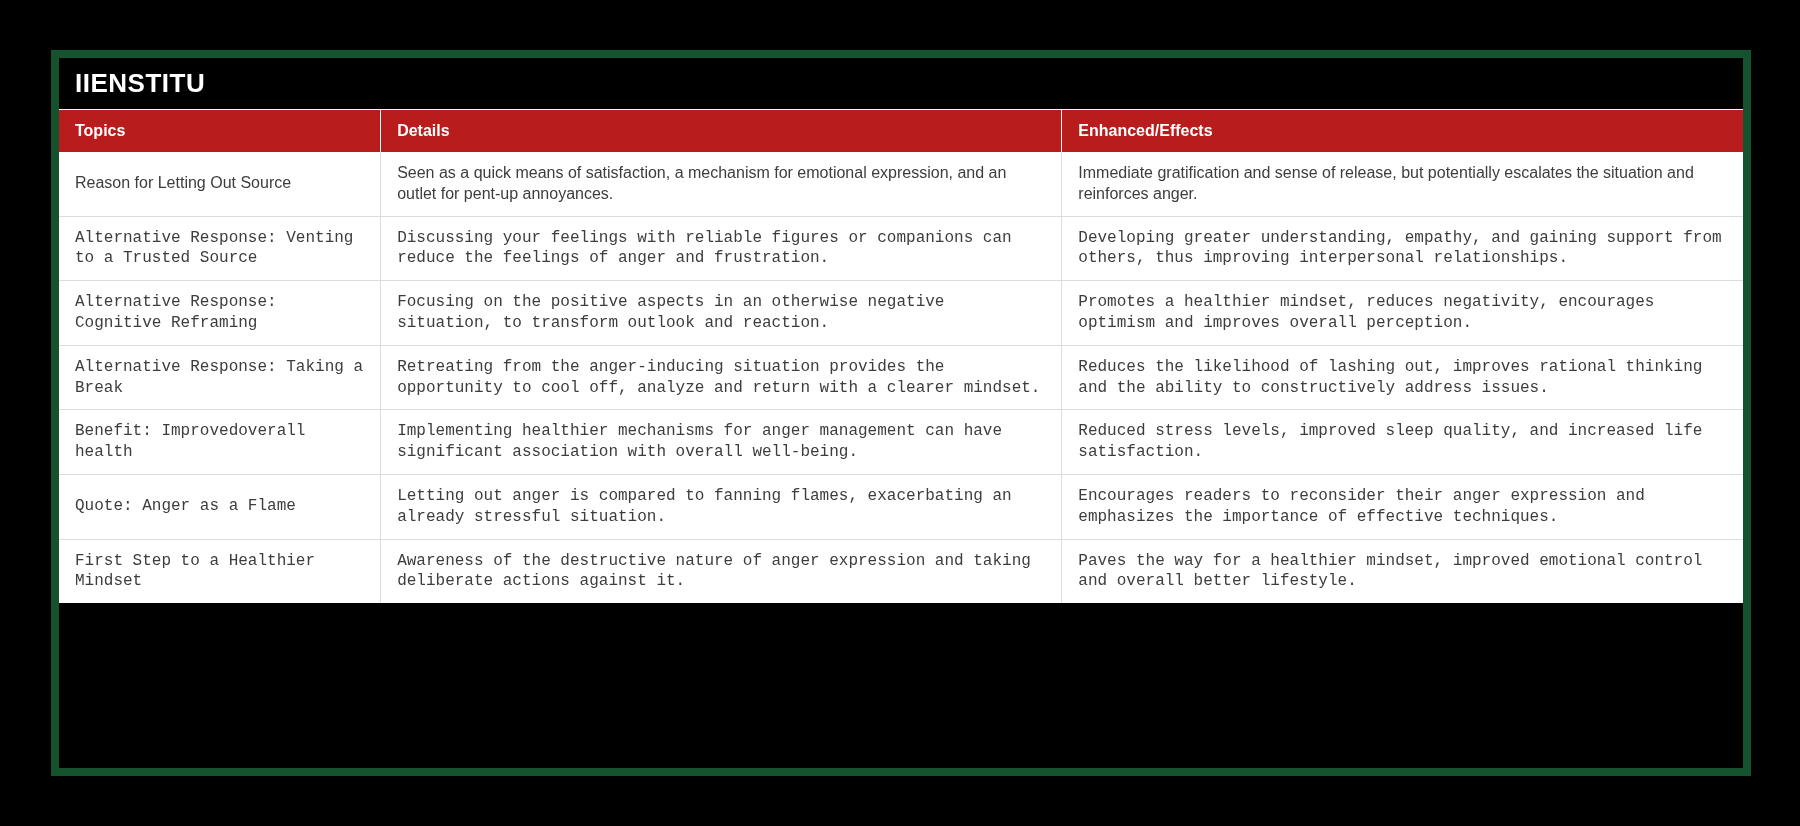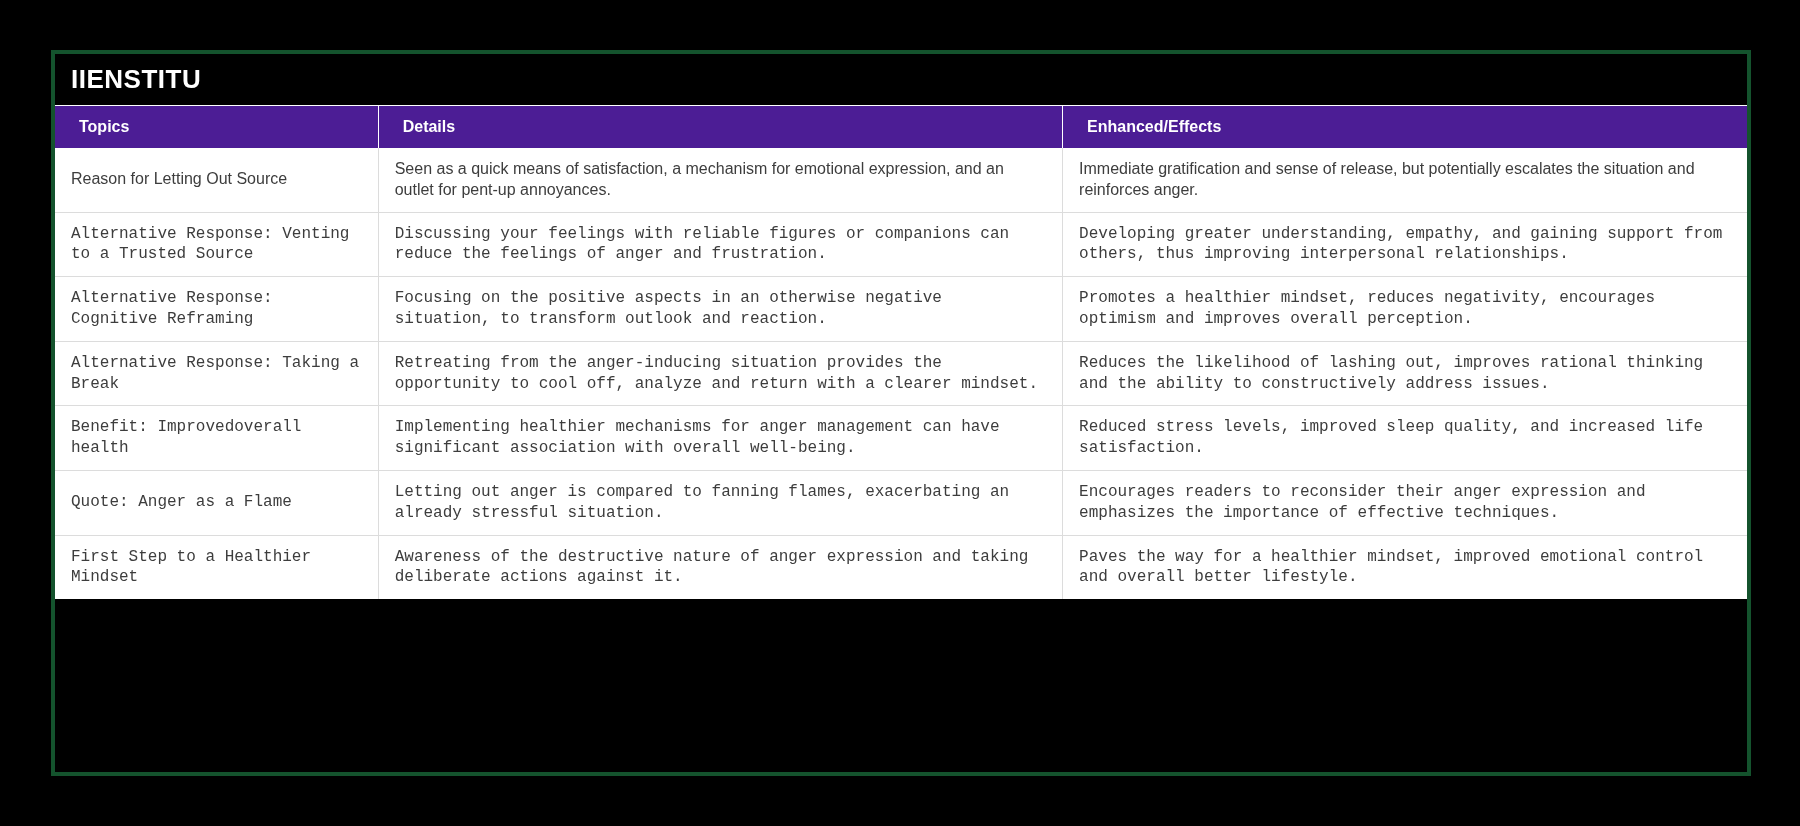--- a/index.html
+++ b/index.html
@@ -9,45 +9,45 @@
     background: #000000;
     font-family: "Liberation Sans", "DejaVu Sans", sans-serif;
     overflow: hidden;
   }
   .table-card {
     position: absolute;
     left: 51px;
     top: 50px;
     width: 1700px;
     height: 726px;
-    border: 4px solid #14532d;
+    border: 8px solid #14532d;
     background: #000000;
     overflow: hidden;
   }
   .card-title-bar {
     background: #000000;
     color: #ffffff;
     font-size: 26px;
     font-weight: bold;
     letter-spacing: 0.5px;
     padding: 10px 16px;
     border-bottom: 1px solid #ffffff;
   }
   table.content-table {
     width: 100%;
     border-collapse: collapse;
     table-layout: fixed;
   }
   table.content-table thead th {
-    background: #4c1d95;
+    background: #b91c1c;
     color: #ffffff;
     font-size: 16px;
     font-weight: bold;
     text-align: left;
-    padding: 12px 24px;
+    padding: 12px 16px;
     vertical-align: middle;
   }
   table.content-table thead th + th {
     border-left: 1px solid #ffffff;
   }
   table.content-table tbody td {
     background: #ffffff;
     color: #3d3d3d;
     font-size: 16px;
     line-height: 1.3;

